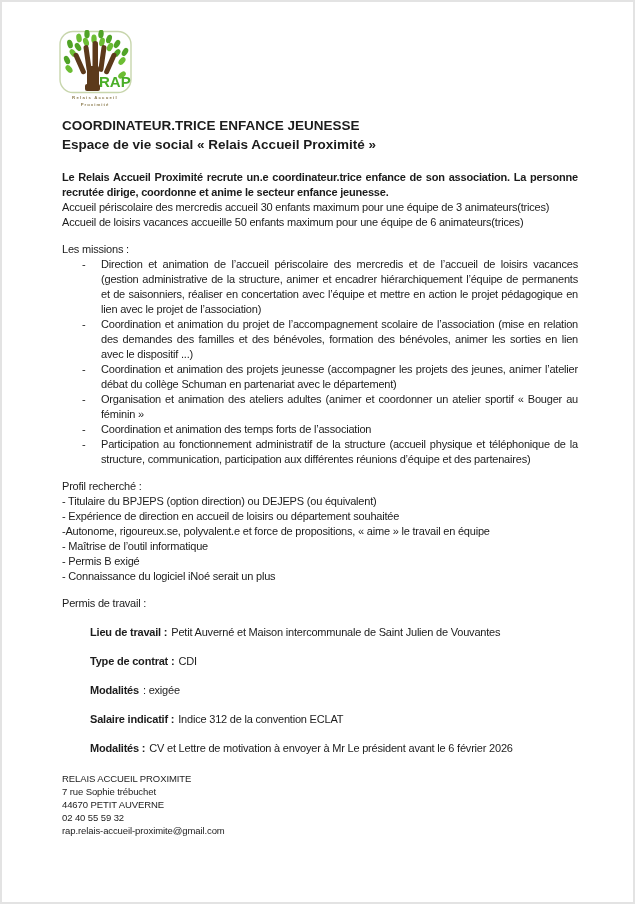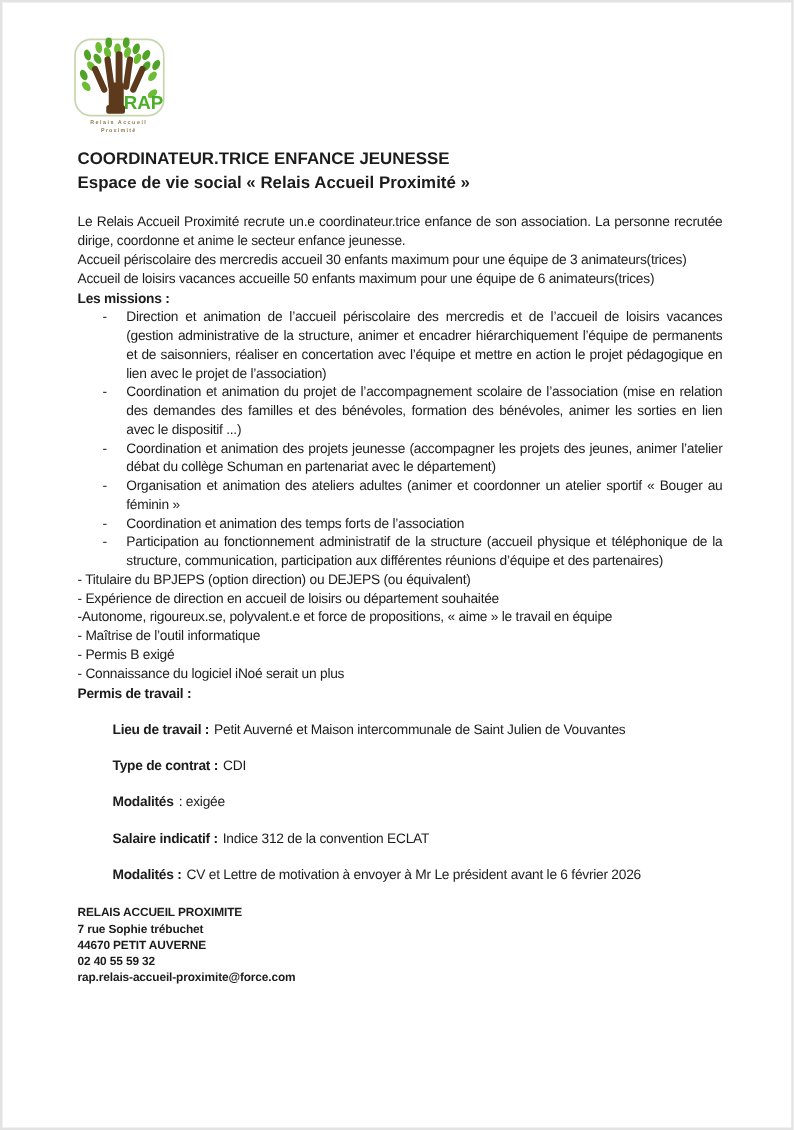--- a/index.html
+++ b/index.html
@@ -16,34 +16,34 @@
     color: #1c1c1c;
   }
   .logo-wrap { margin: 28px 0 0 56px; width: 80px; }
   .doc { padding: 0 55px 0 60px; margin-top: 2px; }
 
   .title { text-align: left; font-weight: bold; font-size: 13.5px; line-height: 19px; margin-top: 4px; }
 
   .body-text, .detail, .section-head, li, .profile-line { font-size: 11px; letter-spacing: -0.2px; line-height: 15px; }
   p { margin: 0; }
   .intro { margin-top: 16px; }
-  .just { text-align: justify; }
+  .just { text-align: justify; font-weight: bold; }
 
-  .section-head { font-weight: bold; margin-top: 1px; }
+  .section-head { font-weight: normal; margin-top: 12px; }
 
   ul.missions { margin: 0; padding: 0; list-style: none; }
   ul.missions li { position: relative; padding-left: 39px; text-align: justify; }
   ul.missions li .dash { position: absolute; left: 20px; top: 0; }
 
   .detail { margin-top: 14px; }
   .detail .lbl { font-weight: bold; margin-right: 4px; padding-left: 28px; }
 
   .worktime-value { margin-top: 0; }
 
-  .footer { margin-top: 16px; font-weight: bold; font-size: 9.5px; line-height: 13px; letter-spacing: -0.1px; }
+  .footer { margin-top: 16px; font-weight: normal; font-size: 9.5px; line-height: 13px; letter-spacing: -0.1px; }
 </style>
 </head>
 <body>
 
 <div class="page">
 
   <div class="logo-wrap">
     <svg width="78" height="78" viewBox="0 0 78 78" xmlns="http://www.w3.org/2000/svg">
       <rect x="2" y="1.5" width="71" height="61" rx="13" fill="#ffffff" stroke-width="1.4" stroke="#c8d6ad"></rect>
 
@@ -120,20 +120,21 @@
       <li>
         <span class="dash">-</span>
         <span>Coordination et animation des temps forts de l’association</span>
       </li>
       <li>
         <span class="dash">-</span>
         <span>Participation au fonctionnement administratif de la structure (accueil physique et téléphonique de la structure, communication, participation aux différentes réunions d’équipe et des partenaires)</span>
       </li>
     </ul>
 
+    <p class="section-head">Profil recherché :</p>
     <div>
       <p class="profile-line">- Titulaire du BPJEPS (option direction) ou DEJEPS (ou équivalent)</p>
       <p class="profile-line">- Expérience de direction en accueil de loisirs ou département souhaitée</p>
       <p class="profile-line">-Autonome, rigoureux.se, polyvalent.e et force de propositions, « aime » le travail en équipe</p>
       <p class="profile-line">- Maîtrise de l’outil informatique</p>
       <p class="profile-line">- Permis B exigé</p>
       <p class="profile-line">- Connaissance du logiciel iNoé serait un plus</p>
     </div>
 
     <p class="section-head">Permis de travail :</p>
@@ -152,17 +153,17 @@
     </p>
     <p class="detail">
       <span class="lbl">Modalités :</span><span>CV et Lettre de motivation à envoyer à Mr Le président avant le 6 février 2026</span>
     </p>
 
     <div class="footer">
       <div>RELAIS ACCUEIL PROXIMITE</div>
       <div>7 rue Sophie trébuchet</div>
       <div>44670 PETIT AUVERNE</div>
       <div>02 40 55 59 32</div>
-      <div>rap.relais-accueil-proximite@force.com</div>
+      <div>rap.relais-accueil-proximite@gmail.com</div>
     </div>
 
   </div>
 </div>
 
 </body></html>

